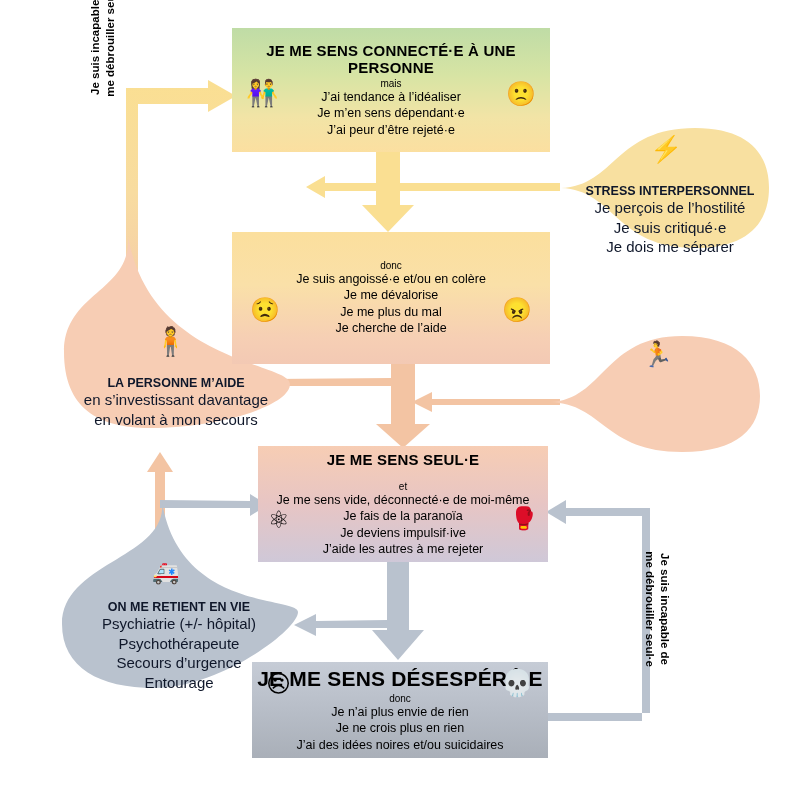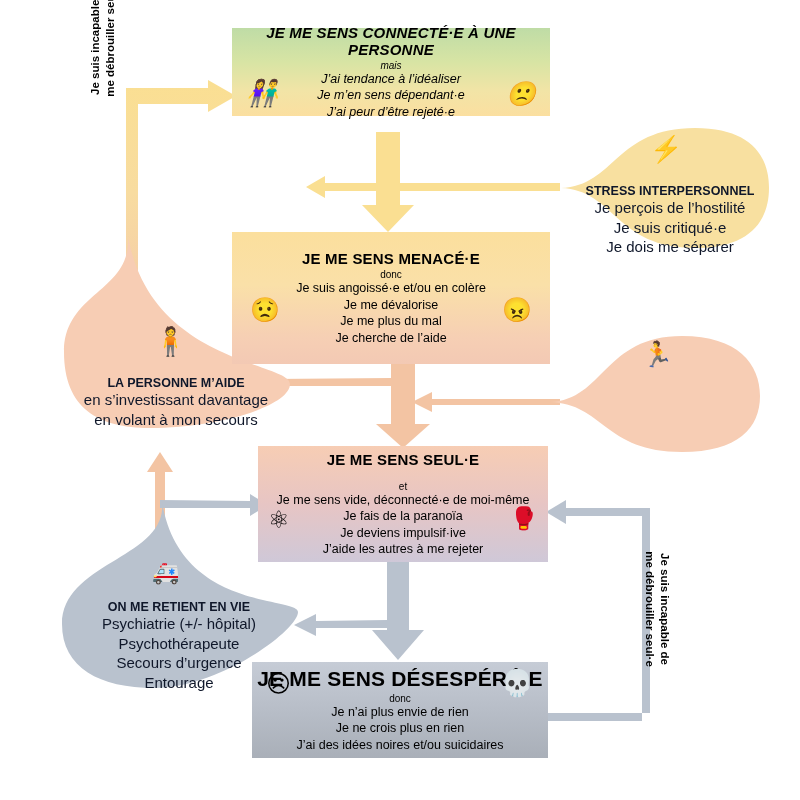--- a/index.html
+++ b/index.html
@@ -6,22 +6,22 @@
   body{width:800px;height:800px;font-family:"Liberation Sans",sans-serif;overflow:hidden;}
   #stage{position:relative;width:800px;height:800px;background:#fff;}
 
   
   .box{position:absolute;box-sizing:border-box;text-align:center;color:#000;}
   .box .ttl{font-weight:bold;letter-spacing:.2px;}
   .box .mid{font-size:10px;}
   .box .ln{font-size:12.5px;line-height:1.32;}
   .box .lnsm{font-size:12.5px;line-height:1.32;}
 
-  #box-connecte{left:232px;top:28px;width:318px;height:88px;
-    background:linear-gradient(180deg,#bfdca6 0%,#d7e4a4 38%,#f2e4a6 72%,#fbdfa0 100%);font-style:italic;}
+  #box-connecte{left:232px;top:28px;width:318px;height:124px;
+    background:linear-gradient(180deg,#bfdca6 0%,#d7e4a4 38%,#f2e4a6 72%,#fbdfa0 100%);}
   #box-menace{left:232px;top:232px;width:318px;height:132px;
     background:linear-gradient(180deg,#fbdf9d 0%,#fae0a8 40%,#f6cfb4 80%,#f3c9b4 100%);}
   #box-seul{left:258px;top:446px;width:290px;height:116px;
     background:linear-gradient(180deg,#f7cdb4 0%,#e7c5c4 50%,#cfc8d8 100%);}
   #box-desespere{left:252px;top:662px;width:296px;height:96px;
     background:linear-gradient(180deg,#c6ccd6 0%,#b6bcc6 55%,#a9afb8 100%);}
 
   .bx-inner{position:absolute;left:0;right:0;top:0;bottom:0;display:flex;
             flex-direction:column;align-items:center;justify-content:center;}
   .icn{position:absolute;line-height:1;}
@@ -150,21 +150,20 @@
       <div class="ln">J’ai tendance à l’idéaliser</div>
       <div class="ln">Je m’en sens dépendant·e</div>
       <div class="ln">J’ai peur d’être rejeté·e</div>
     </div>
     <div class="icn" style="left:14px;top:52px;font-size:26px;">👫</div>
     <div class="icn" style="right:14px;top:54px;font-size:24px;">🙁</div>
   </div>
 
   <div class="box" id="box-menace">
     <div class="bx-inner">
-      <div class="ttl" style="font-size:15px;margin-bottom:2px;">JE ME SENS MENACÉ·E</div>
       <div class="mid">donc</div>
       <div class="ln">Je suis angoissé·e et/ou en colère</div>
       <div class="ln">Je me dévalorise</div>
       <div class="ln">Je me plus du mal</div>
       <div class="ln">Je cherche de l’aide</div>
     </div>
     <div class="icn" style="left:18px;top:66px;font-size:24px;">😟</div>
     <div class="icn" style="right:18px;top:66px;font-size:24px;">😠</div>
   </div>
 

